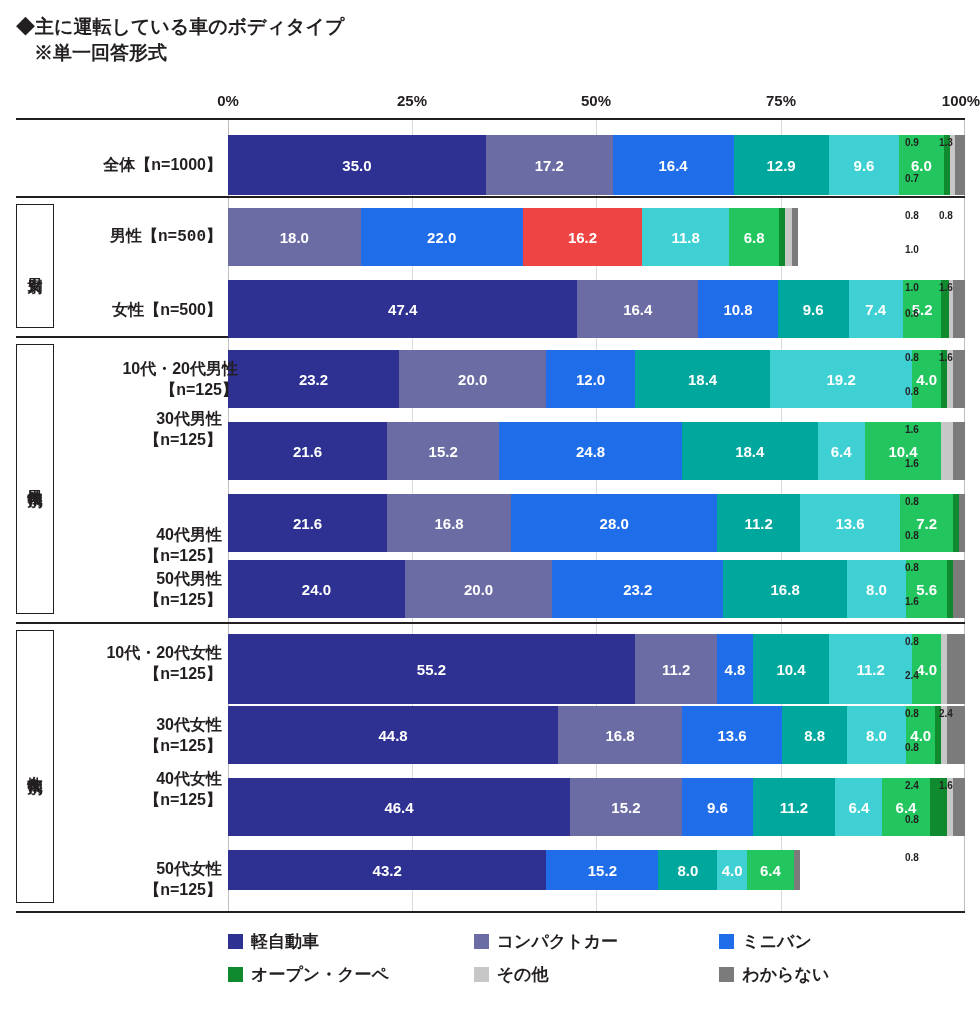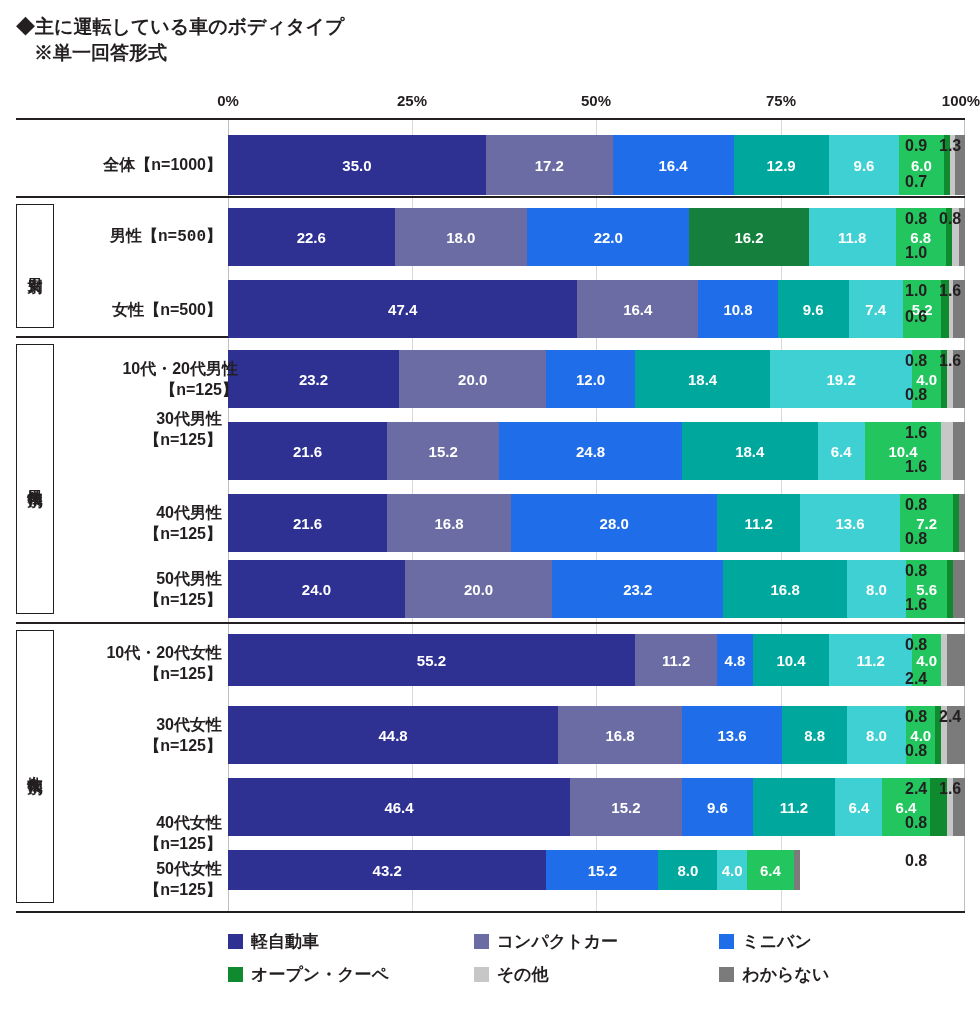--- a/index.html
+++ b/index.html
@@ -26,21 +26,21 @@
   .gridline.edge { background:#bfbfbf; }
 
   
   .row { position:absolute; left:0; width:737px; }
   .bar { position:absolute; left:0; top:0; height:100%; width:100%; display:flex; }
   .seg { position:relative; height:100%; display:flex; align-items:center; justify-content:center; }
   .seg .v { font-size:15px; font-weight:bold; color:#ffffff; white-space:nowrap; }
   .seg.dark .v { color:#ffffff; }
 
   
-  .callout { position:absolute; font-size:16px; font-weight:bold; white-space:nowrap; }
+  .callout { position:absolute; font-size:10px; font-weight:bold; white-space:nowrap; }
 
   
   .cat { position:absolute; text-align:right; font-size:16px; font-weight:bold; line-height:21px; }
 
   
   .groupbox { position:absolute; border:1.5px solid #231f20; display:flex; align-items:center; justify-content:center; }
   .groupbox span { font-size:15px; font-weight:bold; writing-mode:vertical-rl; text-orientation:upright; line-height:20px; letter-spacing:1px; }
 
   
   .hsep { position:absolute; height:2px; background:#231f20; }
@@ -115,30 +115,27 @@
           <div class="seg dark" style="width: 44.22px; background: rgb(34, 197, 94);">
             <span class="v">6.0</span>
           </div>
           <div class="seg dark" style="width: 6.633px; background: rgb(15, 138, 46);"></div>
           <div class="seg lightbg" style="width: 5.159px; background: rgb(199, 199, 199);"></div>
           <div class="seg dark" style="width: 9.581px; background: rgb(123, 123, 123);"></div>
         </div>
       </div>
       <div class="row" style="left: 228px; top: 208px; height: 58px;">
         <div class="bar">
-          <div class="seg dark" style="width: 166.562px; background: rgb(46, 49, 146);">
-            <span class="v">22.6</span>
-          </div>
           <div class="seg dark" style="width: 132.66px; background: rgb(107, 108, 163);">
             <span class="v">18.0</span>
           </div>
           <div class="seg dark" style="width: 162.14px; background: rgb(31, 109, 232);">
             <span class="v">22.0</span>
           </div>
-          <div class="seg dark" style="width: 119.394px; background: #15803d;">
+          <div class="seg dark" style="width: 119.394px; background: #ef4444;">
             <span class="v">16.2</span>
           </div>
           <div class="seg dark" style="width: 86.966px; background: rgb(63, 208, 212);">
             <span class="v">11.8</span>
           </div>
           <div class="seg dark" style="width: 50.116px; background: rgb(34, 197, 94);">
             <span class="v">6.8</span>
           </div>
           <div class="seg dark" style="width: 5.896px; background: rgb(15, 138, 46);"></div>
           <div class="seg lightbg" style="width: 7.37px; background: rgb(199, 199, 199);"></div>
@@ -263,21 +260,21 @@
             <span class="v">8.0</span>
           </div>
           <div class="seg dark" style="width: 41.272px; background: rgb(34, 197, 94);">
             <span class="v">5.6</span>
           </div>
           <div class="seg dark" style="width: 5.896px; background: rgb(15, 138, 46);"></div>
           <div class="seg lightbg" style="width: 0px; background: rgb(199, 199, 199);"></div>
           <div class="seg dark" style="width: 11.792px; background: rgb(123, 123, 123);"></div>
         </div>
       </div>
-      <div class="row" style="left: 228px; top: 634px; height: 52px;">
+      <div class="row" style="left: 228px; top: 634px; height: 70px;">
         <div class="bar">
           <div class="seg dark" style="width: 406.824px; background: rgb(46, 49, 146);">
             <span class="v">55.2</span>
           </div>
           <div class="seg dark" style="width: 82.544px; background: rgb(107, 108, 163);">
             <span class="v">11.2</span>
           </div>
           <div class="seg dark" style="width: 35.376px; background: rgb(31, 109, 232);">
             <span class="v">4.8</span>
           </div>
@@ -406,37 +403,37 @@
         <div>女性【n=500】</div>
       </div>
       <div class="cat" style="left: 72px; width: 166px; top: 358px;">
         <div>10代・20代男性</div>
         <div>【n=125】</div>
       </div>
       <div class="cat" style="left: 56px; width: 166px; top: 408px;">
         <div>30代男性</div>
         <div>【n=125】</div>
       </div>
-      <div class="cat" style="left: 56px; width: 166px; top: 502px;">
+      <div class="cat" style="left: 56px; width: 166px; top: 524px;">
         <div>40代男性</div>
         <div>【n=125】</div>
       </div>
       <div class="cat" style="left: 56px; width: 166px; top: 568px;">
         <div>50代男性</div>
         <div>【n=125】</div>
       </div>
       <div class="cat" style="left: 56px; width: 166px; top: 642px;">
         <div>10代・20代女性</div>
         <div>【n=125】</div>
       </div>
       <div class="cat" style="left: 56px; width: 166px; top: 714px;">
         <div>30代女性</div>
         <div>【n=125】</div>
       </div>
-      <div class="cat" style="left: 56px; width: 166px; top: 812px; text-align: right;">
+      <div class="cat" style="left: 56px; width: 166px; top: 768px; text-align: right;">
         <div>40代女性</div>
         <div>【n=125】</div>
       </div>
       <div class="cat" style="left: 56px; width: 166px; top: 858px;">
         <div>50代女性</div>
         <div>【n=125】</div>
       </div>
     </div>
 
   <div class="legend">

